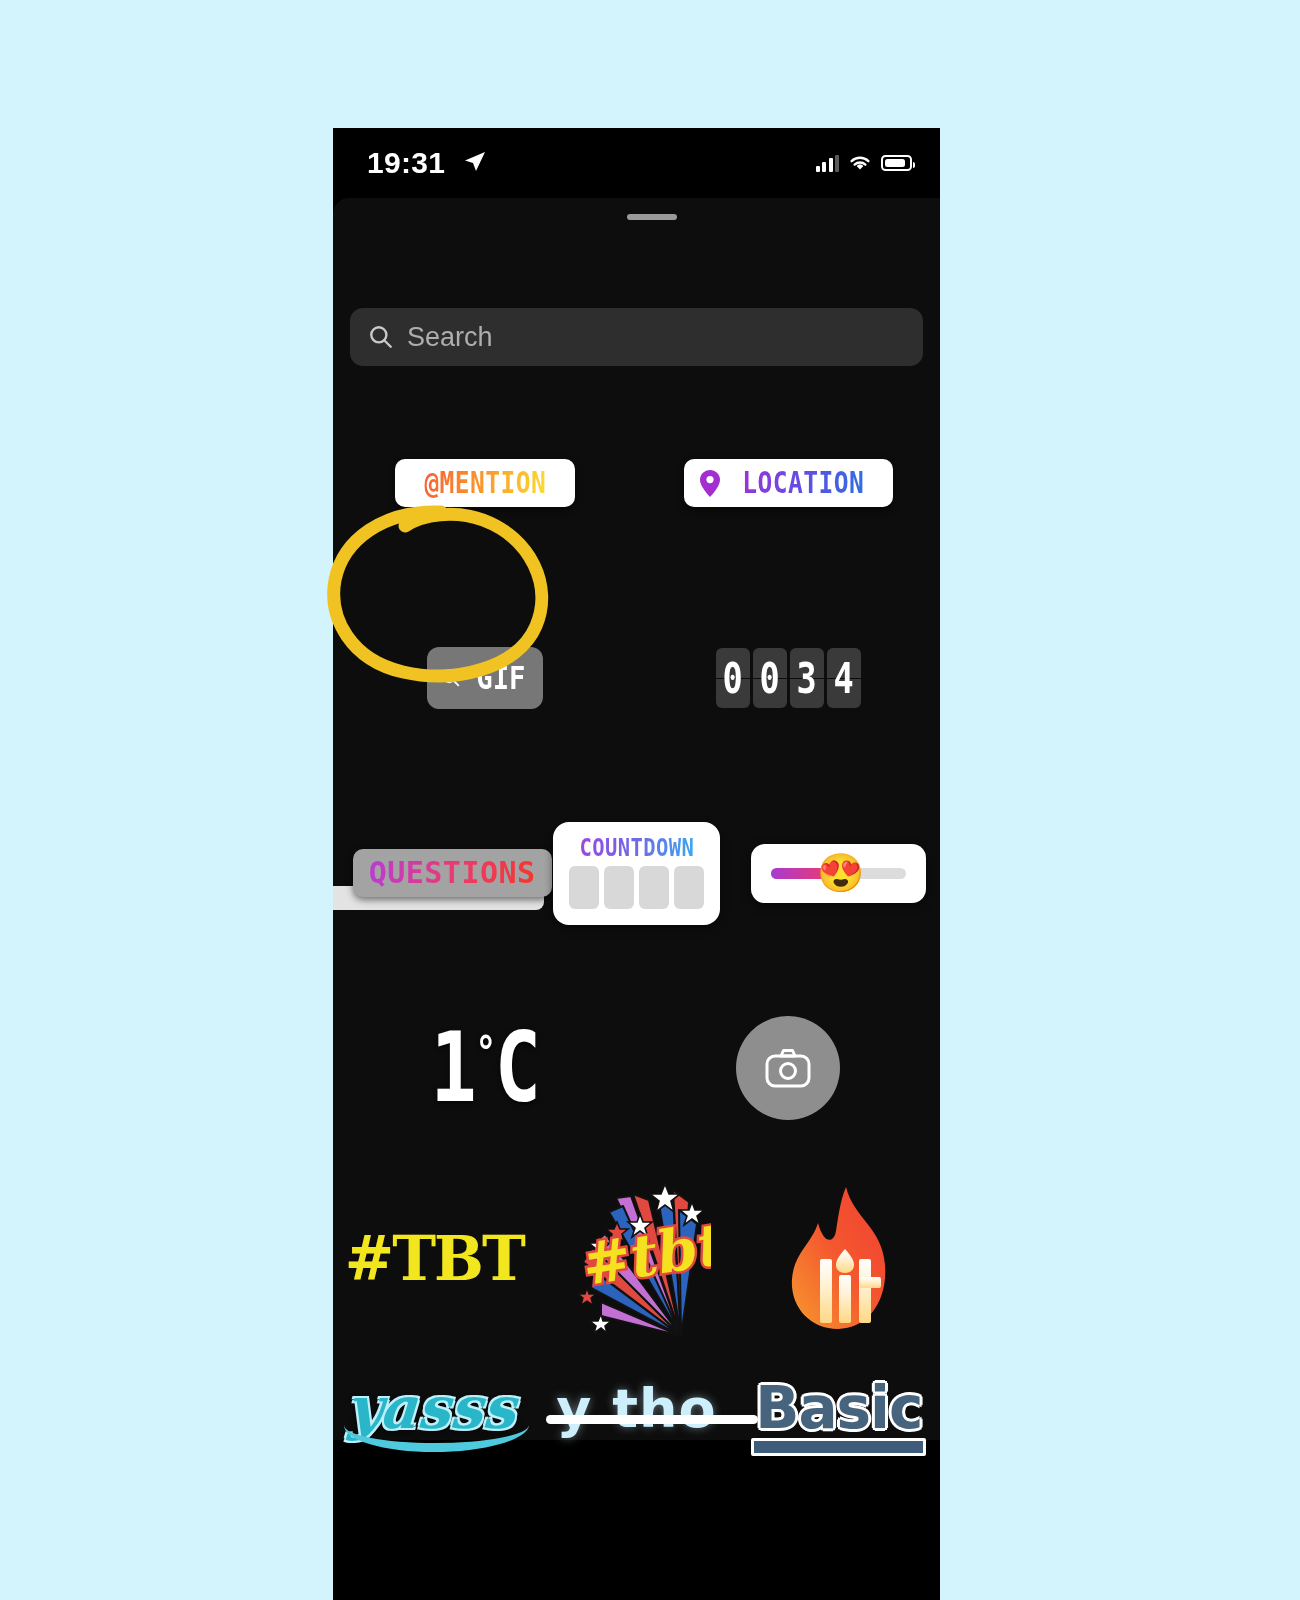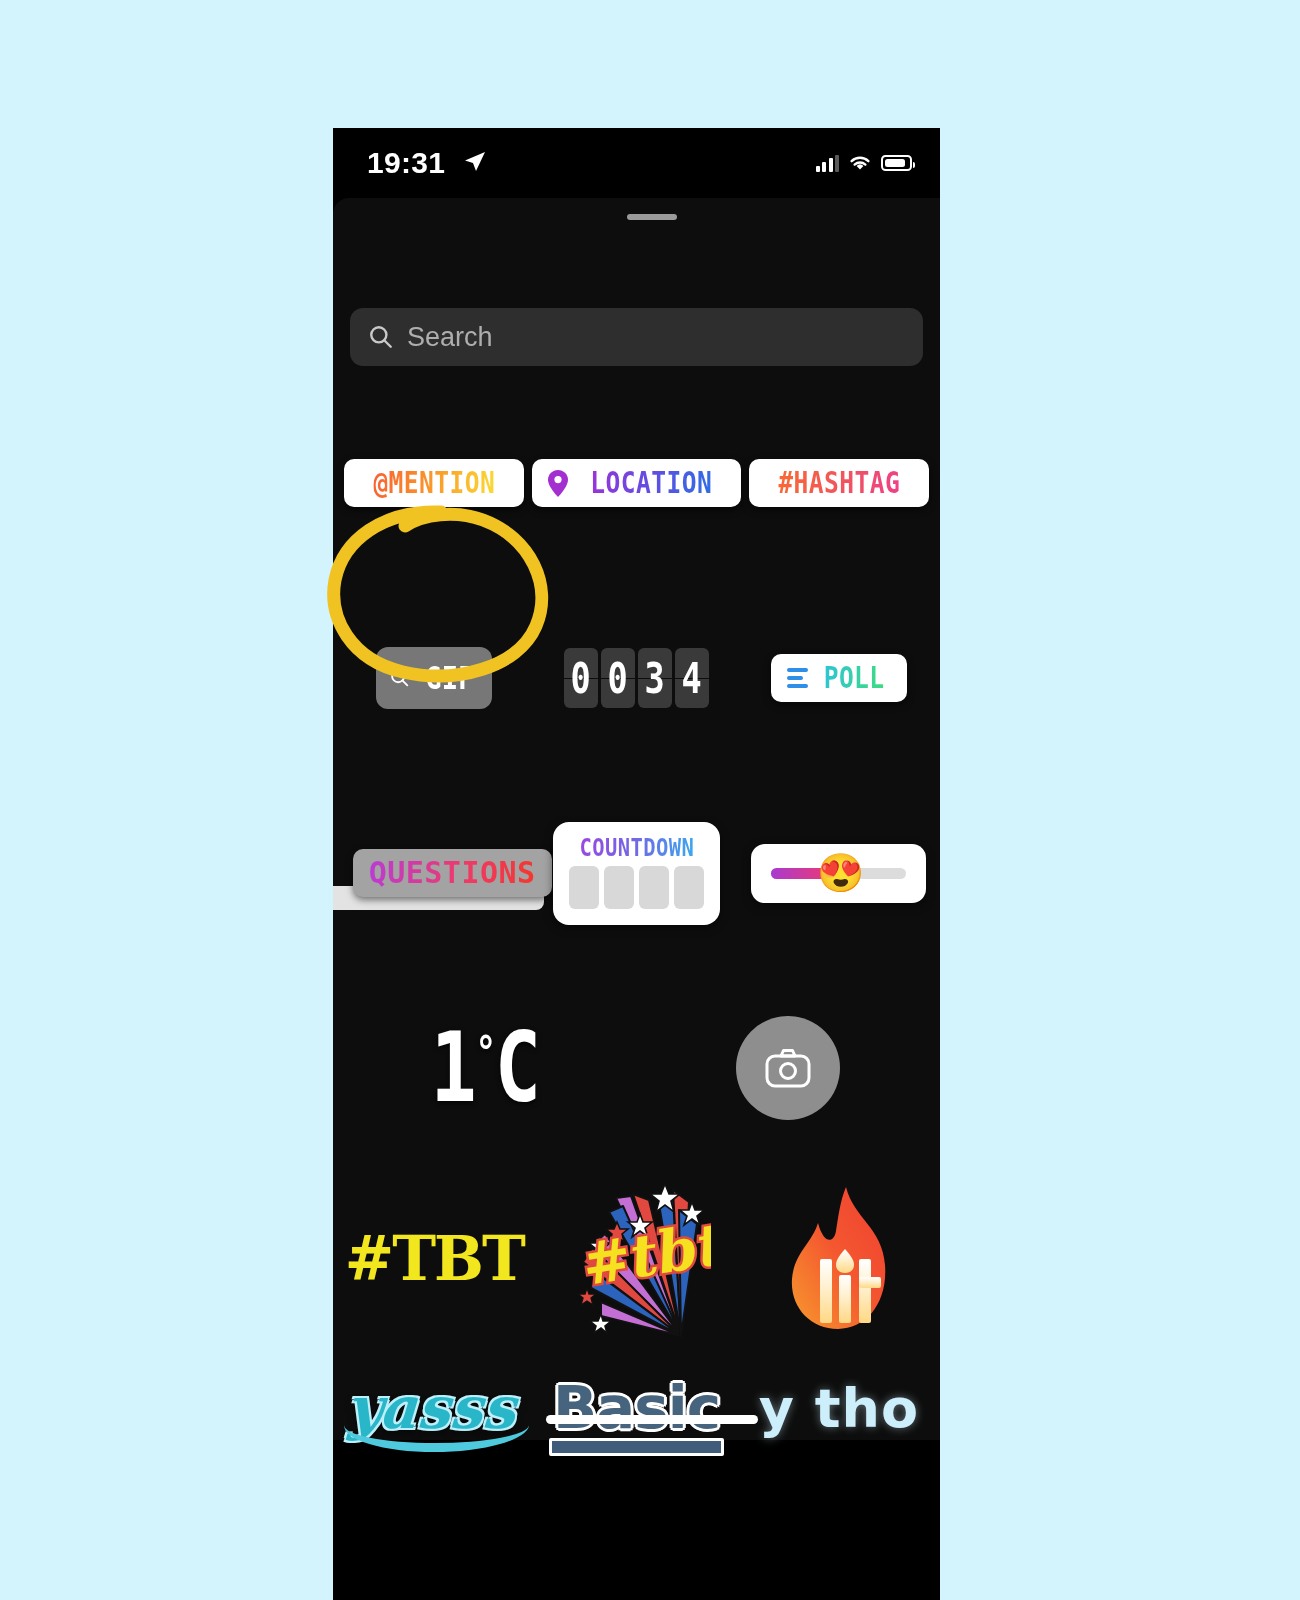--- a/index.html
+++ b/index.html
@@ -244,25 +244,20 @@
           <span class="gtxt g-mention">@MENTION</span>
         </div>
       </div>
       <div class="cell">
         <div class="pill">
           <svg class="pin" viewBox="0 0 20 27">
             <path d="M10 0 C4.5 0 0 4.4 0 9.8 C0 17 10 27 10 27 C10 27 20 17 20 9.8 C20 4.4 15.5 0 10 0 Z" fill="#a32fd0"></path>
             <circle cx="10" cy="9.6" r="3.6" fill="#fff"></circle>
           </svg>
           <span class="gtxt g-location">LOCATION</span>
-        </div>
-      </div>
-      <div class="cell">
-        <div class="pill">
-          <span class="gtxt g-hashtag">#HASHTAG</span>
         </div>
       </div>
     </div>
 
     <div class="row" style="top:420px;height:120px">
       <div class="cell">
         <div id="gif-btn">
           <svg width="22" height="22" viewBox="0 0 24 24">
             <circle cx="10" cy="10" r="6.6" stroke="#fff" stroke-width="2" fill="none"></circle>
             <line x1="14.8" y1="14.8" x2="20" y2="20" stroke="#fff" stroke-width="2" stroke-linecap="round"></line>
@@ -277,30 +272,20 @@
             </span>
           <span class="digit">
               <em>0</em>
             </span>
           <span class="digit">
               <em>3</em>
             </span>
           <span class="digit">
               <em>4</em>
             </span>
-        </div>
-      </div>
-      <div class="cell">
-        <div class="pill">
-          <span class="pollicon">
-              <span></span>
-              <span></span>
-              <span></span>
-            </span>
-          <span class="gtxt g-poll">POLL</span>
         </div>
       </div>
     </div>
 
     <div class="row" style="top:605px;height:140px">
       <div class="cell">
         <div id="questions-wrap">
           <div id="questions-back"></div>
           <div id="questions-card">
             <span class="gtxt g-questions">QUESTIONS</span>
@@ -403,28 +388,28 @@
     </div>
 
     <div class="row" style="top:1155px;height:110px">
       <div class="cell">
         <div id="yasss">
           <span>yasss</span>
           <span id="yasss-swoosh"></span>
         </div>
       </div>
       <div class="cell">
+        <div id="ytho">y tho</div>
+      </div>
+      <div class="cell">
         <div id="basic">
           <span>Basic</span>
           <span id="basic-underline"></span>
         </div>
       </div>
-      <div class="cell">
-        <div id="ytho">y tho</div>
-      </div>
     </div>
 
     <div id="home-ind"></div>
   </div>
 </div>
 
 <svg id="annotation" viewBox="0 0 240 190">
   <path d="M118 12 C60 10 20 40 12 80 C5 118 28 160 80 172 C132 184 195 168 213 126 C230 86 208 38 160 20 C132 10 100 14 82 26" fill="none" stroke="#f0c322" stroke-width="13" stroke-linecap="round" stroke-linejoin="round"></path>
 </svg>
 

